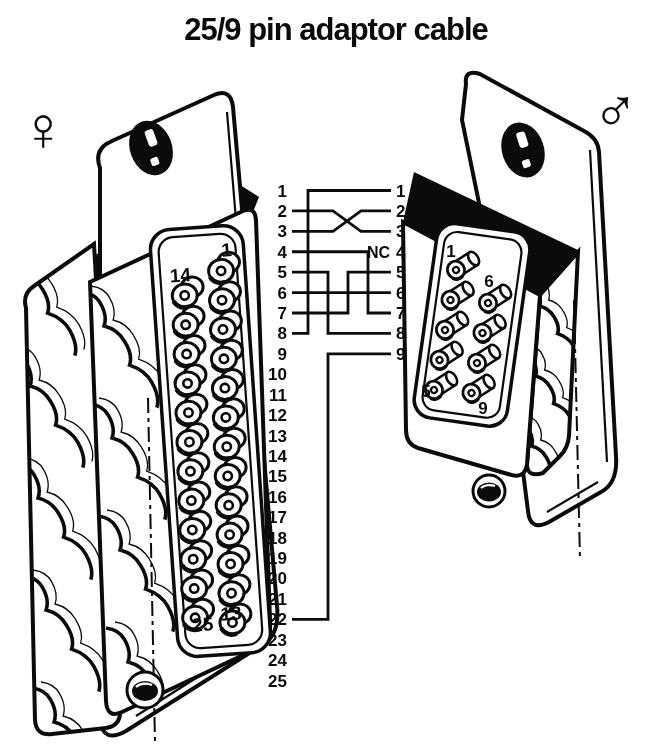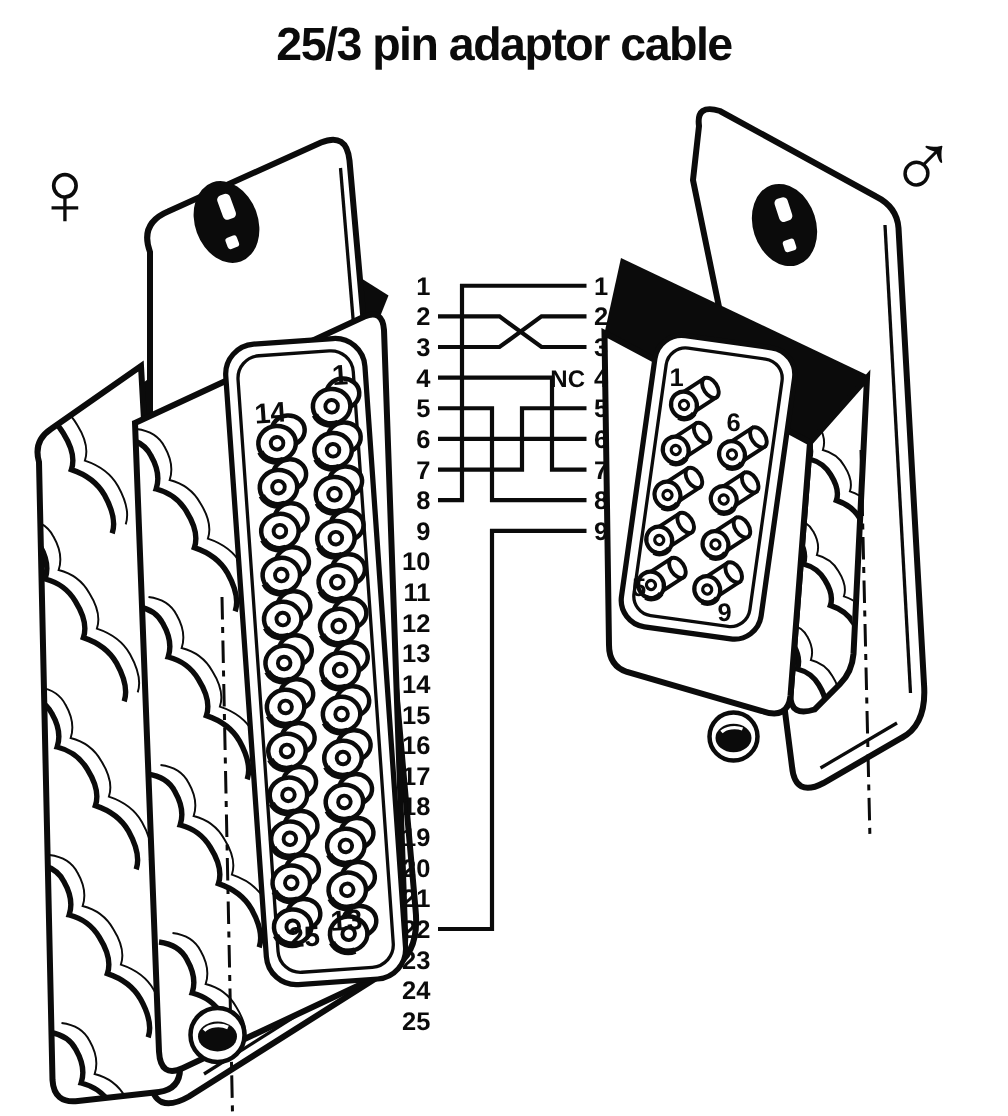--- a/index.html
+++ b/index.html
@@ -12,21 +12,21 @@
   .pin-num{font-size:17px;font-weight:bold;}
   .face-num{font-size:19px;font-weight:bold;}
   .face-num-sm{font-size:17px;font-weight:bold;}
   .nc{font-size:16px;font-weight:bold;}
   .gender{font-size:62px;fill:#0b0b0b;}
 </style>
 </head>
 <body>
 
 <div class="page">
-  <h1 class="title">25/3 pin adaptor cable</h1>
+  <h1 class="title">25/9 pin adaptor cable</h1>
 
   <svg id="art" width="672" height="744" viewBox="0 0 672 744">
     <defs>
       <clipPath id="clipLP">
           <path d="M 26,308 Q 22,294 34,286 L 94,244 L 120,710 Q 121,726 106,728 L 52,734 Q 36,736 35,720 Z"></path>
         </clipPath>
       <clipPath id="clipLF">
           <path d="M 90,282 L 243,211 Q 255,206 256,220 L 270,620 Q 272,641 256,649 L 122,712 Q 107,719 106,701 Z"></path>
         </clipPath>
       <clipPath id="clipRP">

